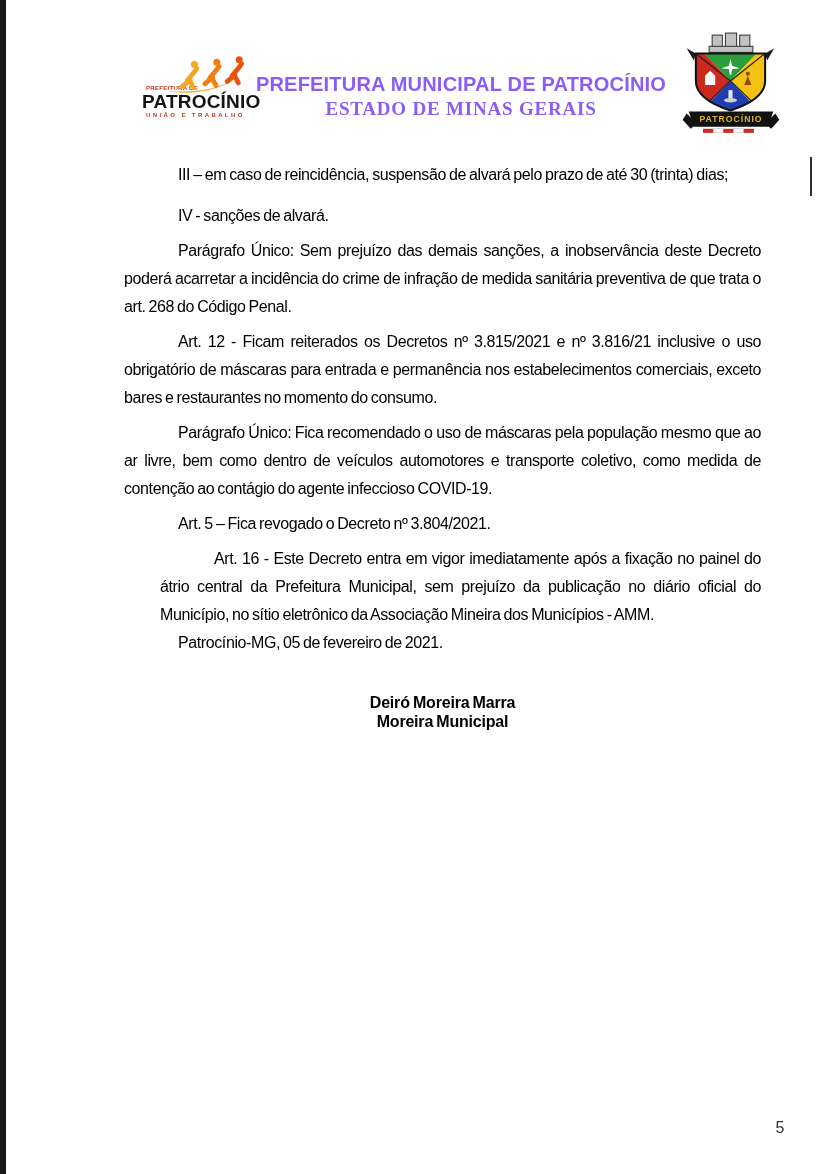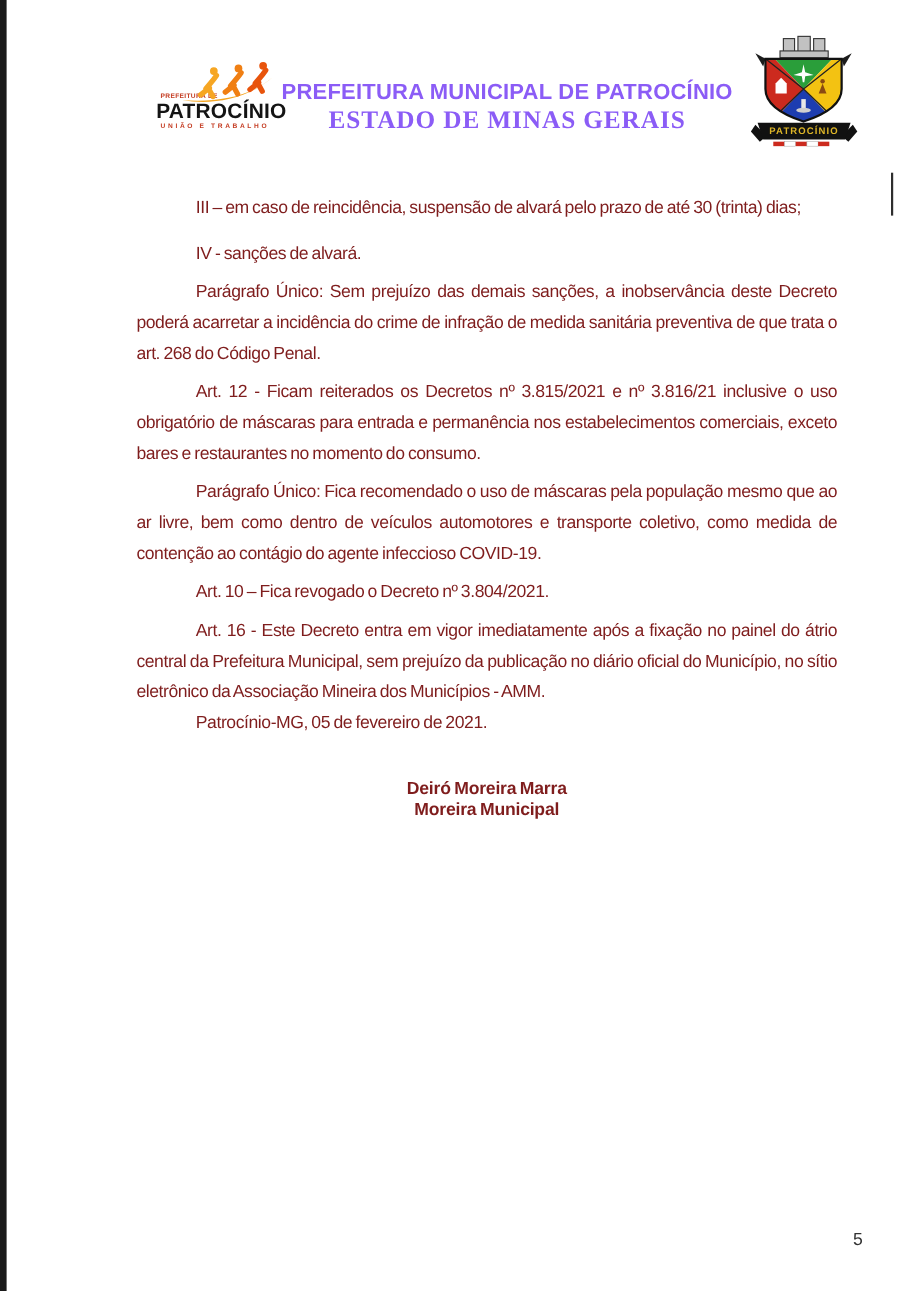--- a/index.html
+++ b/index.html
@@ -12,33 +12,33 @@
 
   
   .logo{position:absolute;left:142px;top:53px;width:120px;height:82px;}
   .logo-pretitle{position:absolute;left:4px;top:32px;font-size:6px;font-weight:bold;color:#c43b21;letter-spacing:.3px;}
   .logo-runners{position:absolute;left:22px;top:0px;width:96px;height:44px;}
   .logo-name{position:absolute;left:0px;top:39px;font-size:19px;font-weight:bold;color:#141414;letter-spacing:.2px;line-height:1;white-space:nowrap;}
   .logo-slogan{position:absolute;left:4px;top:59px;font-size:6px;font-weight:bold;color:#c43b21;letter-spacing:2.4px;white-space:nowrap;}
 
   .title-block{position:absolute;left:461px;top:72px;transform:translateX(-50%);text-align:center;white-space:nowrap;color:#8b5cf6;}
   .title-line1{font-size:20px;font-weight:bold;letter-spacing:.2px;line-height:24px;}
-  .title-line2{font-family:"Liberation Serif",serif;font-size:23px;font-weight:bold;letter-spacing:.8px;line-height:24px;margin-top:1px;}
+  .title-line2{font-family:"Liberation Serif",serif;font-size:19px;font-weight:bold;letter-spacing:.8px;line-height:24px;margin-top:1px;}
 
   .crest{position:absolute;left:682px;top:30px;width:98px;height:110px;}
 
   
   .doc{
-    position:absolute;left:124px;top:176px;width:637px;
+    position:absolute;left:124px;top:161px;width:637px;
     font-size:16px;line-height:28px;letter-spacing:-0.4px;word-spacing:-1px;
-    text-align:justify;color:#7f1d1d;
+    text-align:justify;color:#000000;
   }
   .doc p{margin:0 0 7px 0;text-indent:54px;}
   .doc p.p-gap-lg{margin-bottom:13px;}
-  .doc p.p-last{margin-bottom:0;}
+  .doc p.p-last{margin-bottom:0;margin-left:36px;}
   .lead{font-weight:normal;}
   .dateline{margin:0;}
   .sig{margin-top:37px;text-align:center;font-weight:bold;font-size:16px;line-height:18.5px;letter-spacing:-0.2px;}
 
   .pagenum{position:absolute;left:770px;top:1119px;width:20px;text-align:center;font-size:16px;color:#333;}
 </style>
 </head>
 <body>
 
 <div class="scan-strip"></div>
@@ -119,21 +119,21 @@
     </g>
   </svg>
 </div>
 
 <div class="doc">
   <p class="p-gap-lg"><span class="lead"></span><span>III – em caso de reincidência, suspensão de alvará pelo prazo de até 30 (trinta) dias;</span></p>
   <p><span class="lead"></span><span>IV - sanções de alvará.</span></p>
   <p><span class="lead">Parágrafo Único:</span><span> Sem prejuízo das demais sanções, a inobservância deste Decreto poderá acarretar a incidência do crime de infração de medida sanitária preventiva de que trata o art. 268 do Código Penal.</span></p>
   <p><span class="lead">Art. 12</span><span> - Ficam reiterados os Decretos nº 3.815/2021 e nº 3.816/21 inclusive o uso obrigatório de máscaras para entrada e permanência nos estabelecimentos comerciais, exceto bares e restaurantes no momento do consumo.</span></p>
   <p><span class="lead">Parágrafo Único:</span><span> Fica recomendado o uso de máscaras pela população mesmo que ao ar livre, bem como dentro de veículos automotores e transporte coletivo, como medida de contenção ao contágio do agente infeccioso COVID-19.</span></p>
-  <p><span class="lead">Art. 10</span><span> – Fica revogado o Decreto nº 3.804/2021.</span></p>
+  <p><span class="lead">Art. 5</span><span> – Fica revogado o Decreto nº 3.804/2021.</span></p>
   <p class="p-last"><span class="lead">Art. 16</span><span> - Este Decreto entra em vigor imediatamente após a fixação no painel do átrio central da Prefeitura Municipal, sem prejuízo da publicação no diário oficial do Município, no sítio eletrônico da Associação Mineira dos Municípios - AMM.</span></p>
   <p class="dateline">Patrocínio-MG, 05 de fevereiro de 2021.</p>
   <div class="sig">
     <div>Deiró Moreira Marra</div>
     <div>Moreira Municipal</div>
   </div>
 </div>
 
 <div class="pagenum">5</div>
 

